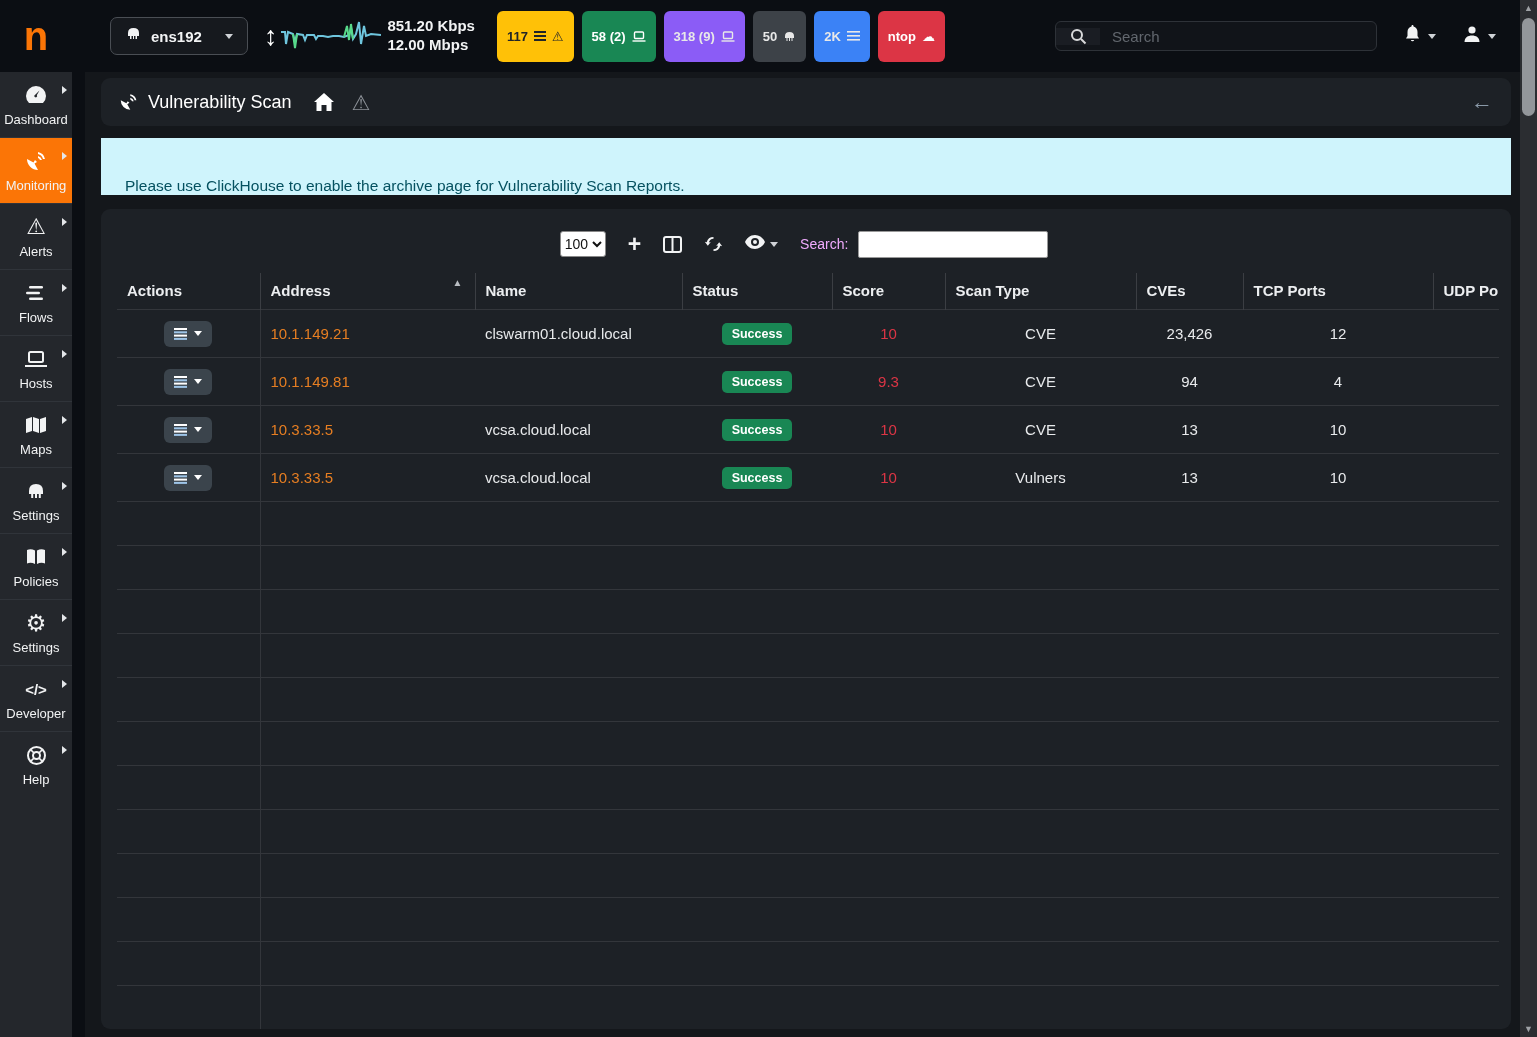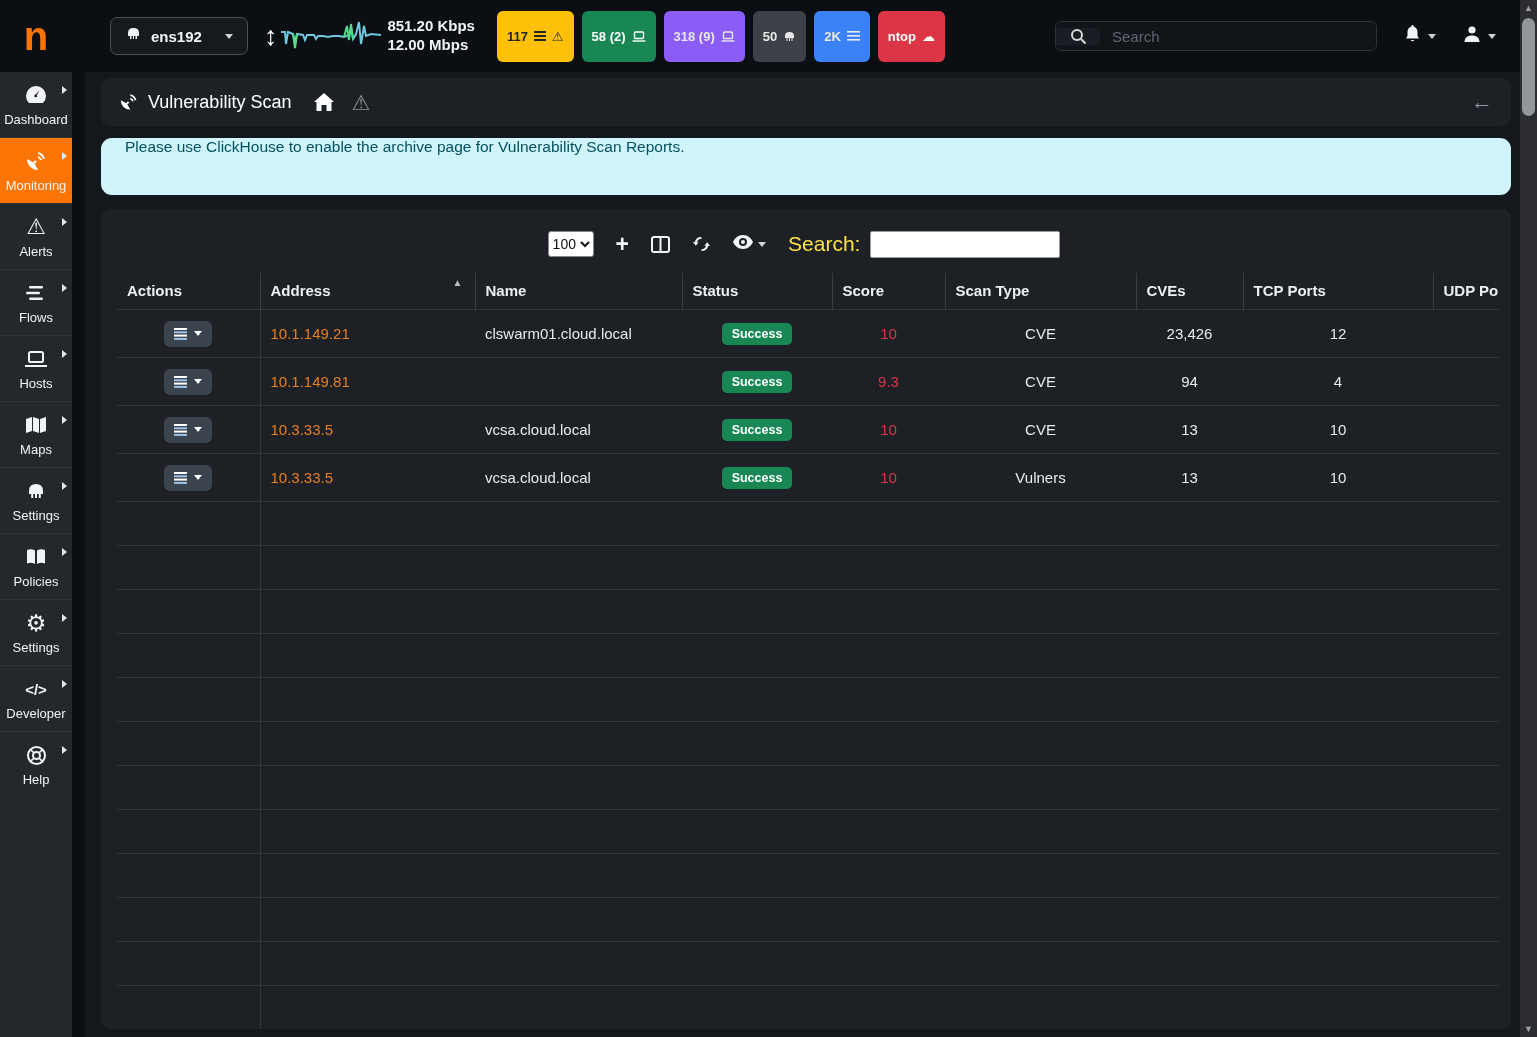--- a/index.html
+++ b/index.html
@@ -53,33 +53,33 @@
 
   .titlebar { position:absolute; left:16px; top:6px; width:1410px; height:48px; background:#1d2126;
               border-radius:9px; display:flex; align-items:center; padding:0 18px; }
   .titlebar .t-icon { color:#fff; margin-right:9px; display:flex; }
   .page-title { font-size:18px; color:#fff; }
   .t-home { margin-left:22px; color:#fff; display:flex; cursor:pointer; }
   .t-warn { margin-left:16px; color:#8d9298; font-size:21px; line-height:1; cursor:pointer; }
   .t-back { margin-left:auto; color:#8a99a8; font-size:22px; cursor:pointer; }
 
   .alert-info { position:absolute; left:16px; top:66px; width:1410px; height:57px; background:#cff4fc;
-                border-radius:11px; display:flex; align-items:flex-start; padding:0 24px;
+                border-radius:0; display:flex; align-items:flex-end; padding:0 24px;
                 color:#055160; font-size:15.5px; }
 
   .table-card { position:absolute; left:16px; top:137px; width:1410px; height:820px; background:#1d2126;
                 border-radius:9px; padding:14px 16px 0; overflow:hidden; }
   .controls { display:flex; align-items:center; justify-content:center; gap:22px; height:30px;
               margin:6px 4px 14px 0; }
   .pagesize { width:46px; height:26px; font-size:14px; border-radius:3px; border:1px solid #888;
               background:#fff; color:#111; font-family:inherit; }
   .ctl-icon { color:#f2f3f4; display:flex; align-items:center; cursor:pointer; }
   .plus-glyph { font-size:23px; font-weight:bold; line-height:1; }
   .eye-wrap { display:flex; align-items:center; gap:5px; cursor:pointer; }
-  .search-label { font-size:21px; color:#fde047; }
+  .search-label { font-size:14px; color:#f0abfc; }
   .tbl-search { width:190px; height:27px; background:#fff; border:1px solid #999; border-radius:2px;
                 outline:none; font-size:14px; padding:0 6px; color:#111; margin-left:-12px; font-family:inherit; }
 
   .tbl-wrap { width:1382px; overflow:hidden; }
   table { border-collapse:collapse; table-layout:fixed; width:1460px; }
   col.c-actions{width:143px} col.c-address{width:215px} col.c-name{width:207px}
   col.c-status{width:150px} col.c-score{width:113px} col.c-scantype{width:191px}
   col.c-cves{width:107px} col.c-tcp{width:190px} col.c-udp{width:144px}
   th { text-align:left; font-size:15px; font-weight:bold; color:#eceef0; padding:9px 10px 10px;
        border-left:1px solid #3b3e43; position:relative; white-space:nowrap; cursor:pointer; }

